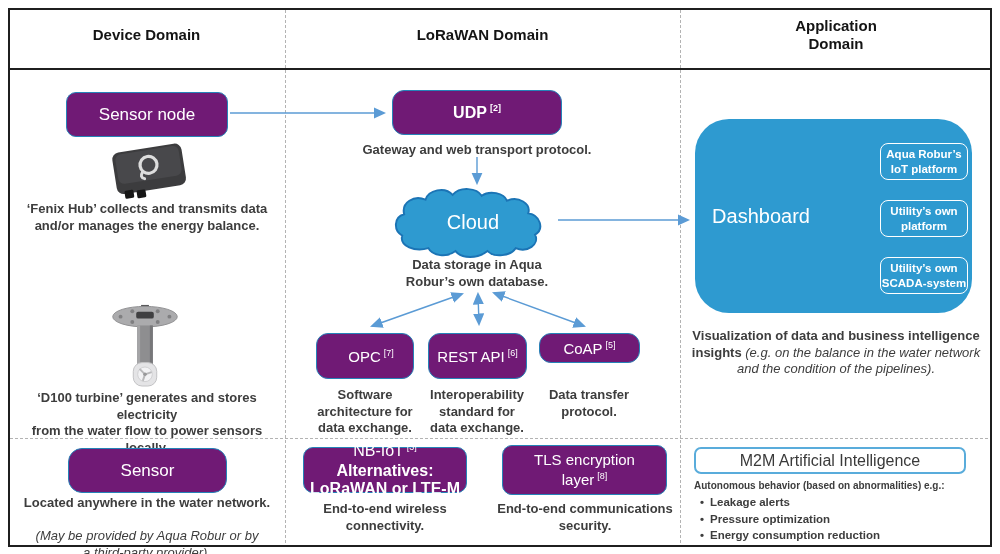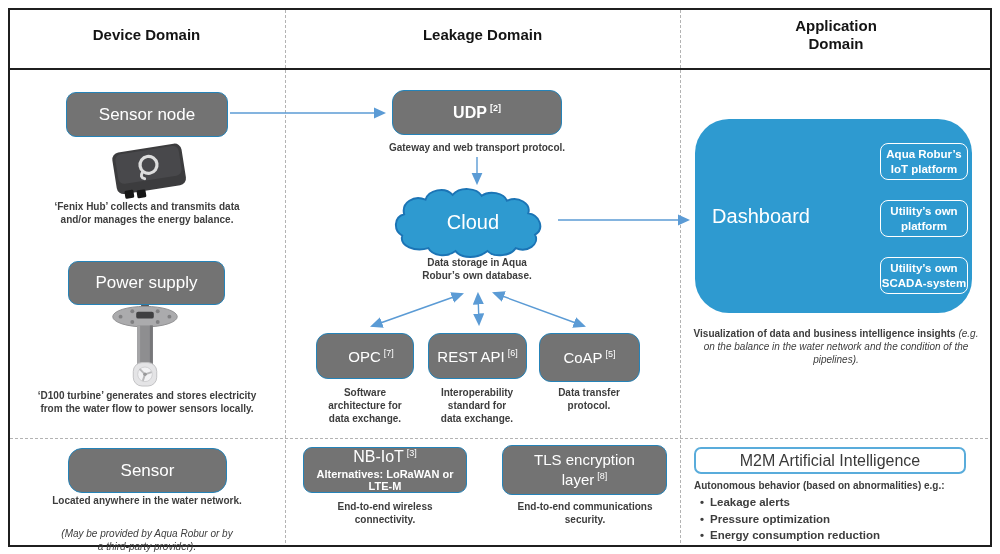--- a/index.html
+++ b/index.html
@@ -8,44 +8,44 @@
   .abs { position:absolute; }
 
   .frame { border:2px solid #1f1f1f; }
   .hline { border-top:2px solid #1f1f1f; }
   .vdash { border-left:1px dashed #b3b3b3; }
   .hdash { border-top:1px dashed #b3b3b3; }
 
   .hdr { font-weight:bold; font-size:15px; color:#141414; text-align:center;
          white-space:pre-line; line-height:1.2; }
 
-  .bluebox { background:#737373; border:1.5px solid #2583B8; border-radius:10px;
+  .bluebox { background:#701a75; border:1.5px solid #2583B8; border-radius:10px;
              color:#fff; display:flex; flex-direction:column; align-items:center;
              justify-content:center; text-align:center; box-sizing:border-box; }
   .lbl-lg { font-size:17px; }
   .lbl-md { font-size:16px;font-weight:bold; }
   .lbl-sm { font-size:15px; }
   sup.sup { font-size:9px; vertical-align:super; line-height:0; margin-left:3px; }
 
-  .caption { font-size:10px; font-weight:bold; color:#3d3d3d; text-align:center;
+  .caption { font-size:13px; font-weight:bold; color:#3d3d3d; text-align:center;
              white-space:pre-line; line-height:1.28; }
   .cap-italic { font-style:italic; font-weight:normal; }
 
   .cloud-label { font-size:20px; color:#fff; }
 
   .dash-big { background:#2E9AD0; border-radius:34px; }
   .dash-label { font-size:20px; color:#fff; display:flex; align-items:center;
                 justify-content:center; }
   .platform { border:1.5px solid #ffffff; border-radius:8px; color:#fff;
               font-size:11.5px; font-weight:bold; text-align:center;
               display:flex; align-items:center; justify-content:center;
               white-space:pre-line; line-height:1.25; box-sizing:border-box; }
 
   .nb-title { font-size:16px; line-height:1.15; }
-  .nb-sub { font-size:11px; font-weight:bold; margin-top:1px; }
+  .nb-sub { font-size:16px; font-weight:bold; margin-top:1px; }
   .tls-title { font-size:15px; line-height:1.35; }
 
   .m2m-box { background:#fff; border:2px solid #59ACDB; border-radius:7px;
              color:#3a3a3a; font-size:16px; display:flex; align-items:center;
              justify-content:center; box-sizing:border-box; }
   .m2m-cap { font-size:10px; font-weight:bold; color:#3d3d3d; white-space:nowrap; }
   .bullet-row { display:flex; font-size:11.5px; font-weight:bold; color:#3d3d3d;
                 line-height:16.5px; }
   .bullet-dot { width:16px; text-align:center; flex:0 0 16px; }
 
@@ -56,21 +56,21 @@
 
 <div class="canvas">
 
   <div class="abs frame" style="left:8px; top:8px; width:980px; height:535px;"></div>
   <div class="abs hline" style="left:8px; top:68px; width:982px; height:0;"></div>
   <div class="abs vdash" style="left:285px; top:10px; height:533px; width:0;"></div>
   <div class="abs vdash" style="left:680px; top:10px; height:533px; width:0;"></div>
   <div class="abs hdash" style="left:10px; top:438px; width:978px; height:0;"></div>
 
   <div class="abs hdr" style="left:8px; top:26px; width:277px;">Device Domain</div>
-  <div class="abs hdr" style="left:285px; top:26px; width:395px;">Leakage Domain</div>
+  <div class="abs hdr" style="left:285px; top:26px; width:395px;">LoRaWAN Domain</div>
   <div class="abs hdr" style="left:680px; top:17px; width:312px;">Application
 Domain</div>
 
   <svg class="abs" style="left:0; top:0;" width="1000" height="554">
     <defs>
       <marker id="ae" markerWidth="9" markerHeight="8" refX="7.5" refY="4" orient="auto">
         <path d="M0,0 L9,4 L0,8 z" fill="#5B9BD5"></path>
       </marker>
       <marker id="as" markerWidth="9" markerHeight="8" refX="1.5" refY="4" orient="auto">
         <path d="M9,0 L0,4 L9,8 z" fill="#5B9BD5"></path>
@@ -98,23 +98,20 @@
       <circle cx="51" cy="29" r="8.5" fill="none" stroke="#DDDDDD" stroke-width="3.2"></circle>
       <path d="M 44 35 q -4 5 1 7" stroke="#DDDDDD" stroke-width="3" fill="none" stroke-linecap="round"></path>
       <rect x="23" y="51" width="9" height="8" rx="1.5" fill="#161616"></rect>
       <rect x="35" y="52.5" width="9" height="8" rx="1.5" fill="#161616"></rect>
     </g>
   </svg>
 
   <div class="abs caption" style="left:14px; top:201px; width:266px;">‘Fenix Hub’ collects and transmits data
 and/or manages the energy balance.</div>
 
-  <div class="abs bluebox lbl-lg" style="left:68px; top:261px; width:157px; height:44px;">
-    <span>Power supply</span>
-  </div>
 
   <svg class="abs" style="left:110px; top:302px;" width="70" height="86" viewBox="0 0 70 88">
     <rect x="31" y="3" width="8" height="6" fill="#555557"></rect>
     <ellipse cx="35" cy="15" rx="33" ry="10.5" fill="#ABABAD" stroke="#8F8F91" stroke-width="1"></ellipse>
     <circle cx="10" cy="15" r="2" fill="#7F7F81"></circle>
       <circle cx="22" cy="9.5" r="2" fill="#7F7F81"></circle>
     <circle cx="48" cy="9.5" r="2" fill="#7F7F81"></circle>
       <circle cx="60" cy="15" r="2" fill="#7F7F81"></circle>
     <circle cx="22" cy="20.5" r="2" fill="#7F7F81"></circle>
       <circle cx="48" cy="20.5" r="2" fill="#7F7F81"></circle>
@@ -163,34 +160,34 @@
   </div>
   <div class="abs caption" style="left:377px; top:257px; width:200px;">Data storage in Aqua
 Robur’s own database.</div>
 
   <div class="abs bluebox lbl-sm" style="left:316px; top:333px; width:98px; height:46px; border-radius:12px;padding-left:12px;">
     <span><span>OPC</span><sup class="sup">[7]</sup></span>
   </div>
   <div class="abs bluebox lbl-sm" style="left:428px; top:333px; width:99px; height:46px; border-radius:12px;">
     <span><span>REST API</span><sup class="sup">[6]</sup></span>
   </div>
-  <div class="abs bluebox lbl-sm" style="left:539px; top:333px; width:101px; height:49px; border-radius:12px;">
+  <div class="abs bluebox lbl-sm" style="left:539px; top:333px; width:101px; height:30px; border-radius:12px;">
     <span><span>CoAP</span><sup class="sup">[5]</sup></span>
   </div>
 
   <div class="abs caption" style="left:295px; top:387px; width:140px;">Software
 architecture for
 data exchange.</div>
   <div class="abs caption" style="left:407px; top:387px; width:140px;">Interoperability
 standard for
 data exchange.</div>
   <div class="abs caption" style="left:529px; top:387px; width:120px;">Data transfer
 protocol.</div>
 
-  <div class="abs bluebox" style="left:303px; top:447px; width:164px; height:46px;border-radius:9px;">
+  <div class="abs bluebox" style="left:303px; top:447px; width:164px; height:46px;">
     <div class="nb-title"><span>NB-IoT</span><sup class="sup">[3]</sup></div>
     <div class="nb-sub">Alternatives: LoRaWAN or LTE-M</div>
   </div>
   <div class="abs caption" style="left:313px; top:501px; width:144px;">End-to-end wireless
 connectivity.</div>
 
   <div class="abs bluebox" style="left:502px; top:445px; width:165px; height:50px;">
     <div class="tls-title">
       <div>TLS  encryption</div>
       <div><span>layer</span><sup class="sup">[8]</sup></div>

